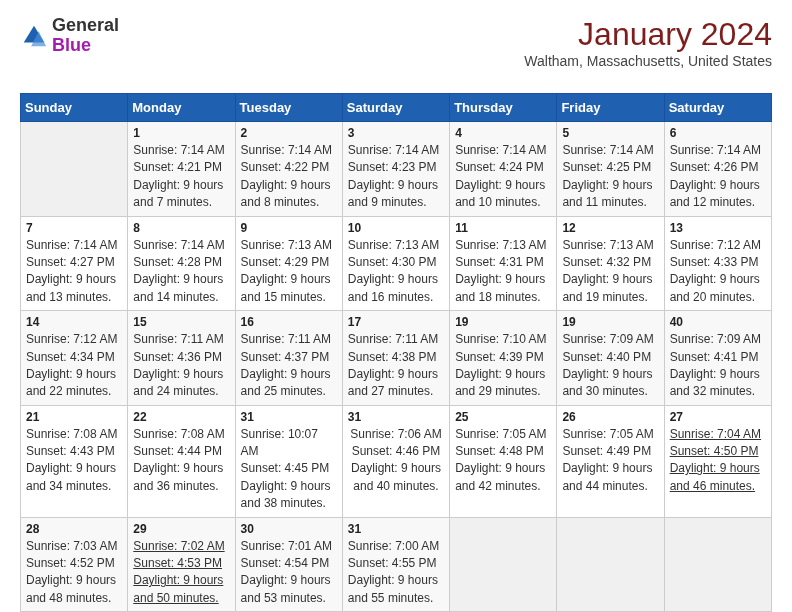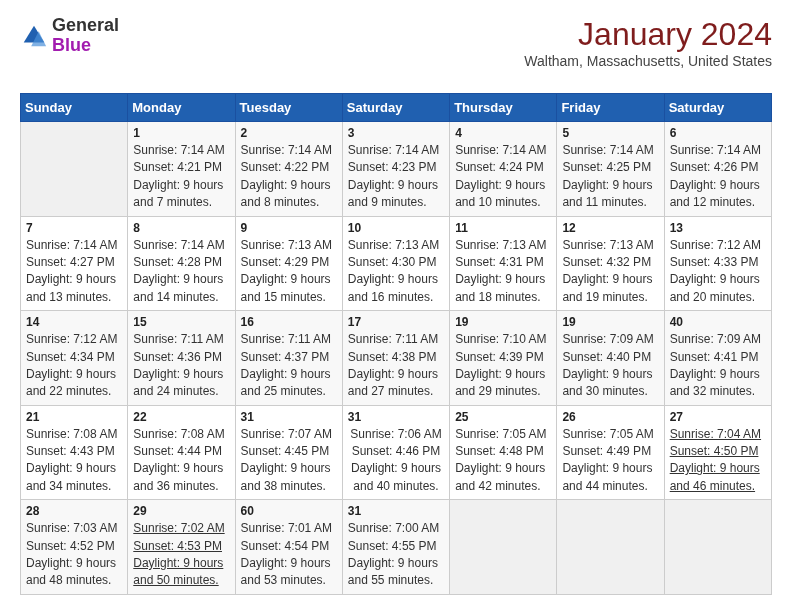--- a/index.html
+++ b/index.html
@@ -274,21 +274,21 @@
         </td>
         <td>
           <div class="day-number">22</div>
           <div class="day-info" style="white-space: pre-line;">Sunrise: 7:08 AM
 Sunset: 4:44 PM
 Daylight: 9 hours
 and 36 minutes.</div>
         </td>
         <td>
           <div class="day-number">31</div>
-          <div class="day-info" style="white-space: pre-line;">Sunrise: 7:07 AM
+          <div class="day-info" style="white-space: pre-line;">Sunrise: 10:07 AM
 Sunset: 4:45 PM
 Daylight: 9 hours
 and 38 minutes.</div>
         </td>
         <td>
           <div class="day-number">31</div>
           <div class="day-info" style="white-space: pre-line; text-align: center;">Sunrise: 7:06 AM
 Sunset: 4:46 PM
 Daylight: 9 hours
 and 40 minutes.</div>
@@ -324,21 +324,21 @@
 and 48 minutes.</div>
         </td>
         <td>
           <div class="day-number">29</div>
           <div class="day-info" style="white-space: pre-line; text-decoration: underline;">Sunrise: 7:02 AM
 Sunset: 4:53 PM
 Daylight: 9 hours
 and 50 minutes.</div>
         </td>
         <td>
-          <div class="day-number">60</div>
+          <div class="day-number">30</div>
           <div class="day-info" style="white-space: pre-line;">Sunrise: 7:01 AM
 Sunset: 4:54 PM
 Daylight: 9 hours
 and 53 minutes.</div>
         </td>
         <td>
           <div class="day-number">31</div>
           <div class="day-info" style="white-space: pre-line;">Sunrise: 7:00 AM
 Sunset: 4:55 PM
 Daylight: 9 hours

